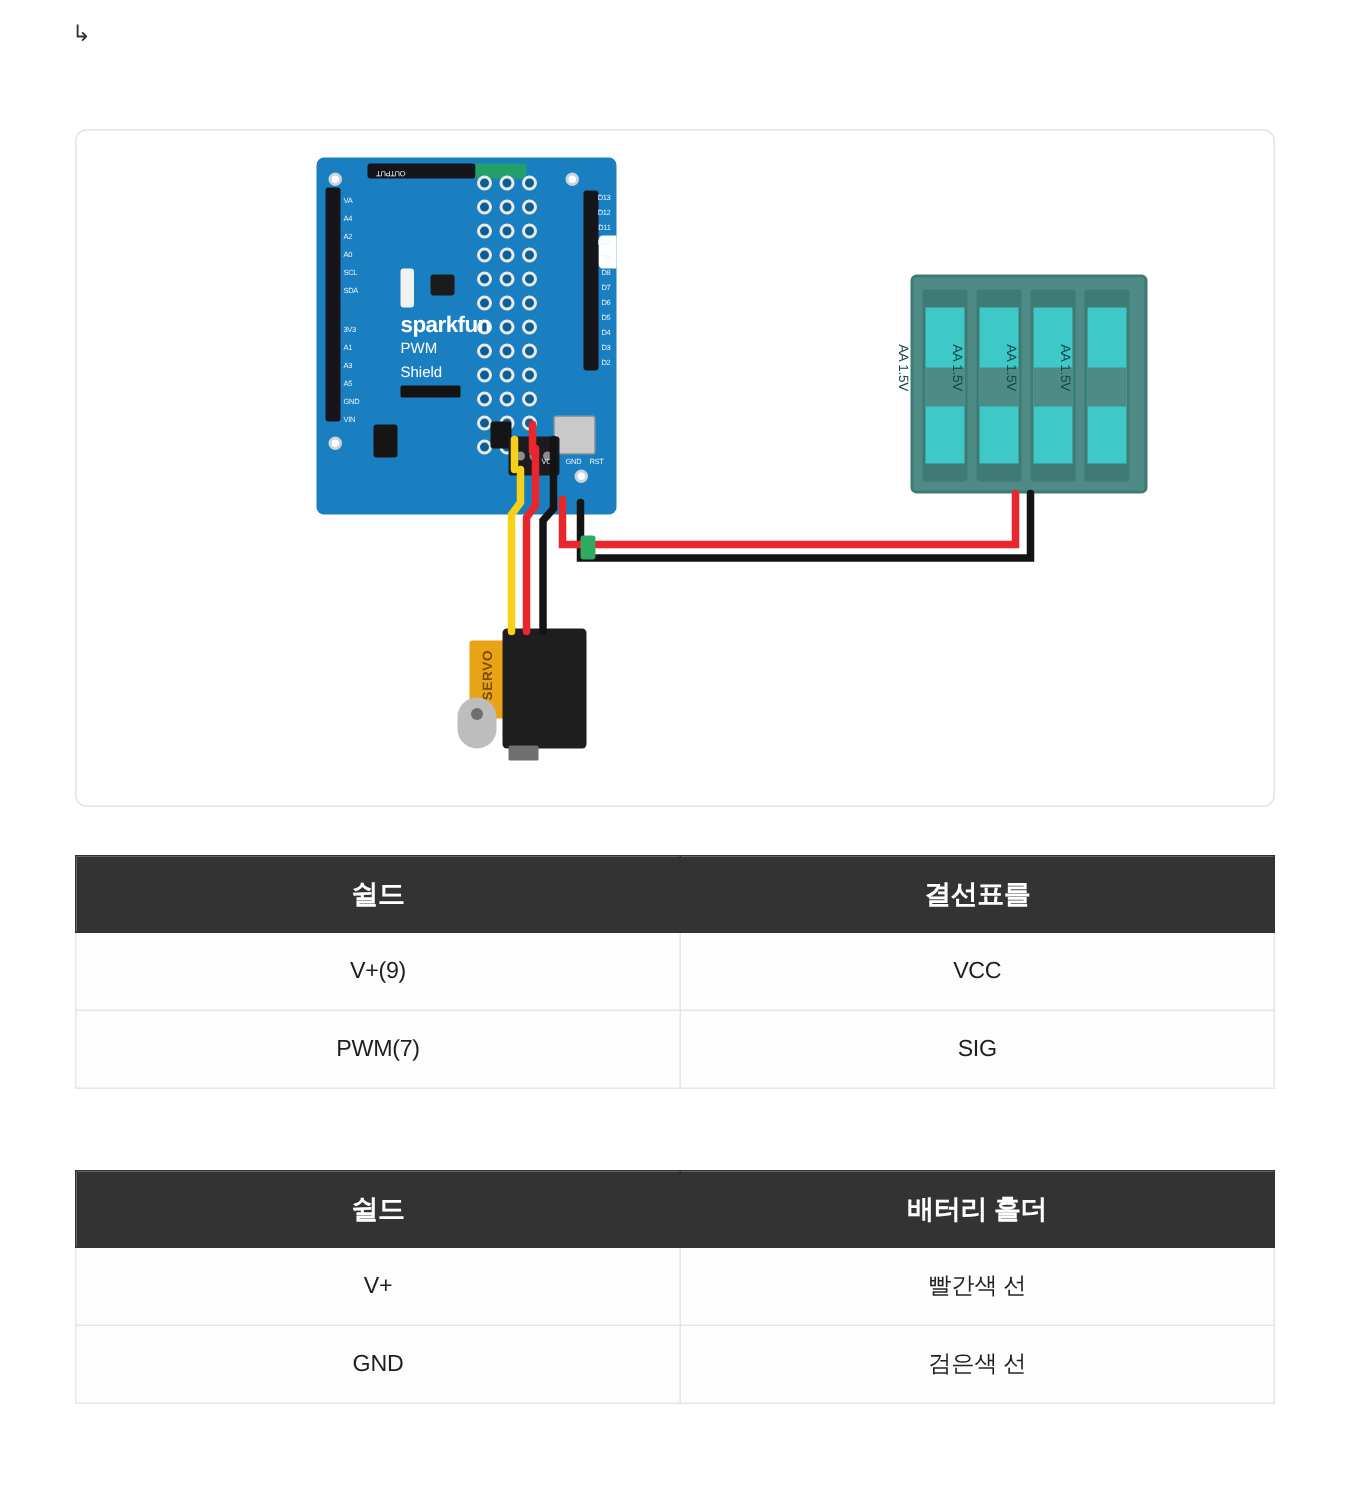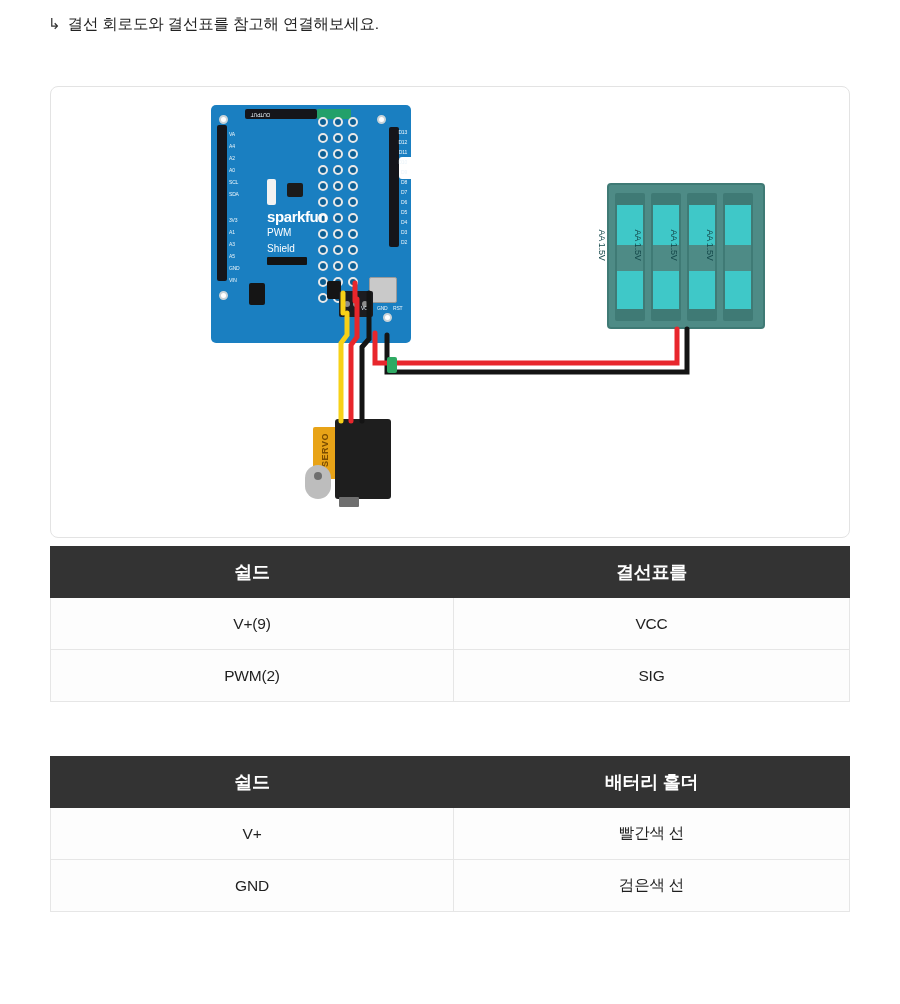--- a/index.html
+++ b/index.html
@@ -323,20 +323,21 @@
     width: 800px; height: 452px;
   }
 
   
   .wiring-table {
     position: absolute;
     left: 50px;
     width: 800px;
     border-collapse: collapse;
     table-layout: fixed;
+    margin-top: 24px;
   }
   .wiring-table.t1 { top: 546px; }
   .wiring-table.t2 { top: 756px; }
   .wiring-table th {
     background: #333333;
     color: #ffffff;
     font-size: 18px;
     font-weight: bold;
     height: 48px;
     text-align: center;
@@ -356,21 +357,20 @@
   .wiring-table td:first-child { width: 400px; }
 </style>
 </head>
 <body>
 
 <div class="page">
 
 
   <div class="subtitle-row">
     <span class="arrow-glyph">↳</span>
-    <span class="subtitle-text">결선 회로도와 결선표를 참고해 연결해보세요.</span>
   </div>
 
   <div class="figure-panel">
     <div class="figure-inner">
 
       <div class="board">
         <div class="notch"></div>
 
         <div class="hdr hdr-left"></div>
         <div class="hdr hdr-top"></div>
@@ -531,21 +531,21 @@
         <th>쉴드</th>
         <th>결선표를</th>
       </tr>
     </thead>
     <tbody>
       <tr>
         <td>V+(9)</td>
         <td>VCC</td>
       </tr>
       <tr>
-        <td>PWM(2)</td>
+        <td>PWM(7)</td>
         <td>SIG</td>
       </tr>
     </tbody>
   </table>
 
   <table class="wiring-table t2">
     <thead>
       <tr>
         <th>쉴드</th>
         <th>배터리 홀더</th>

